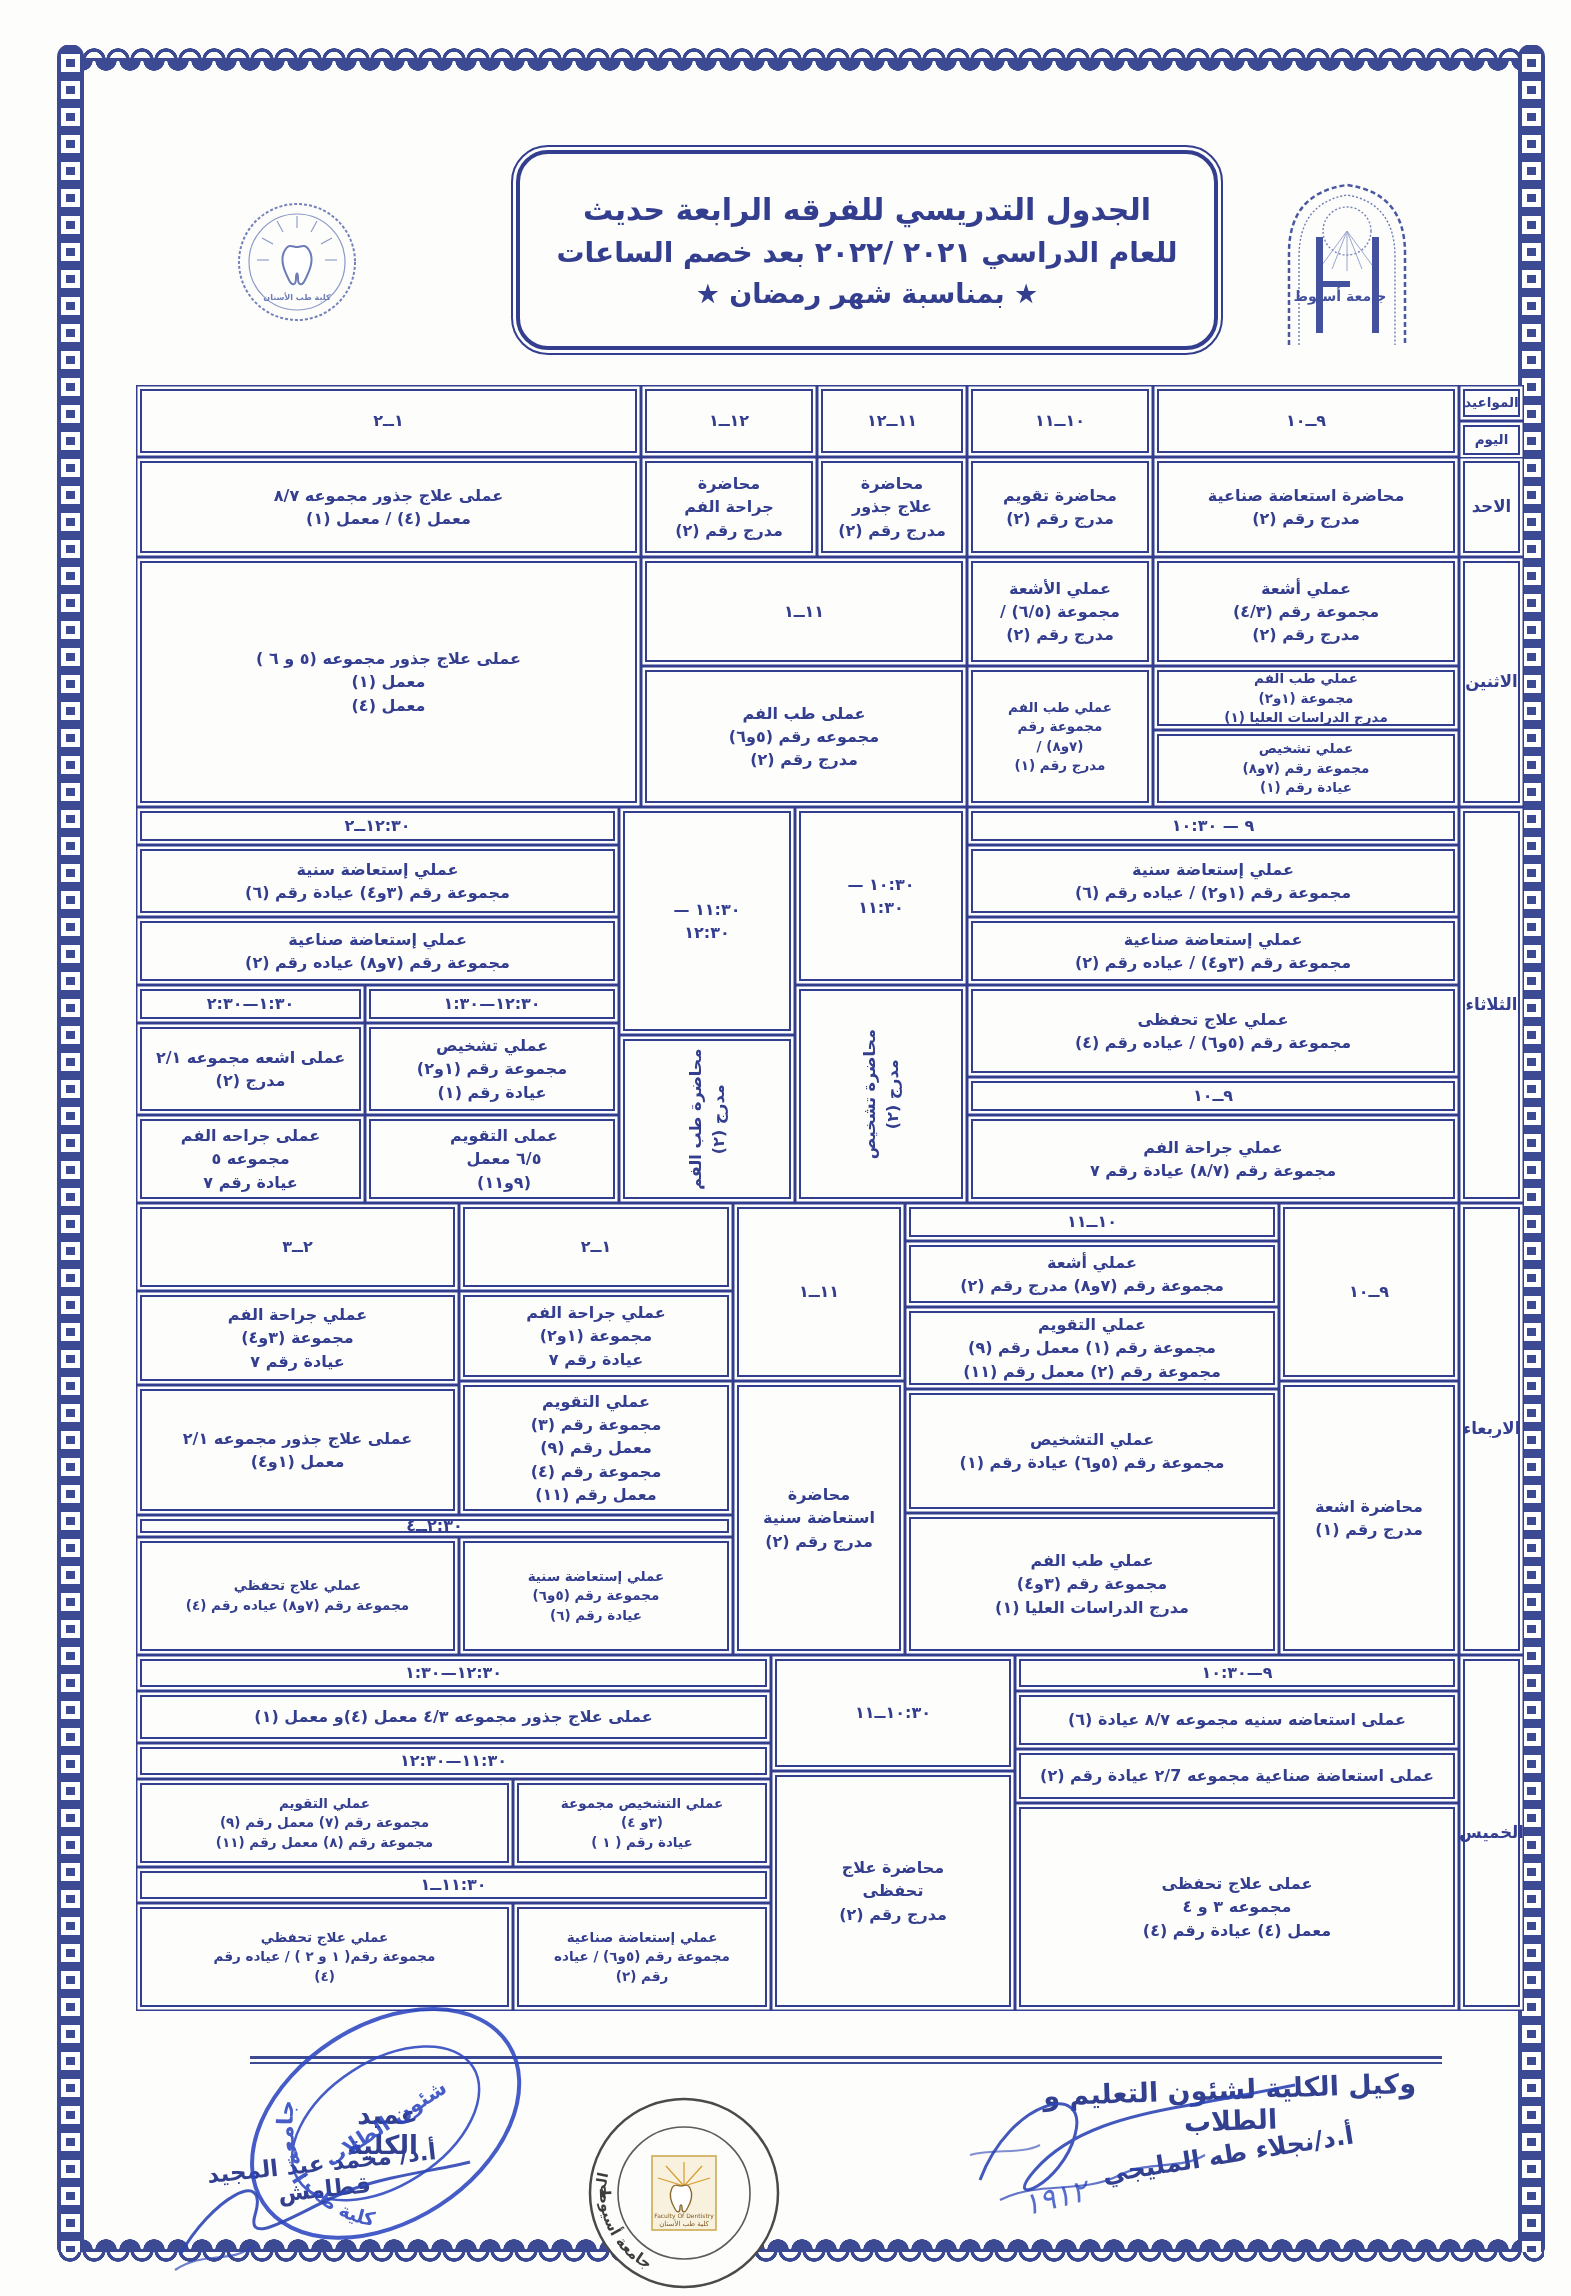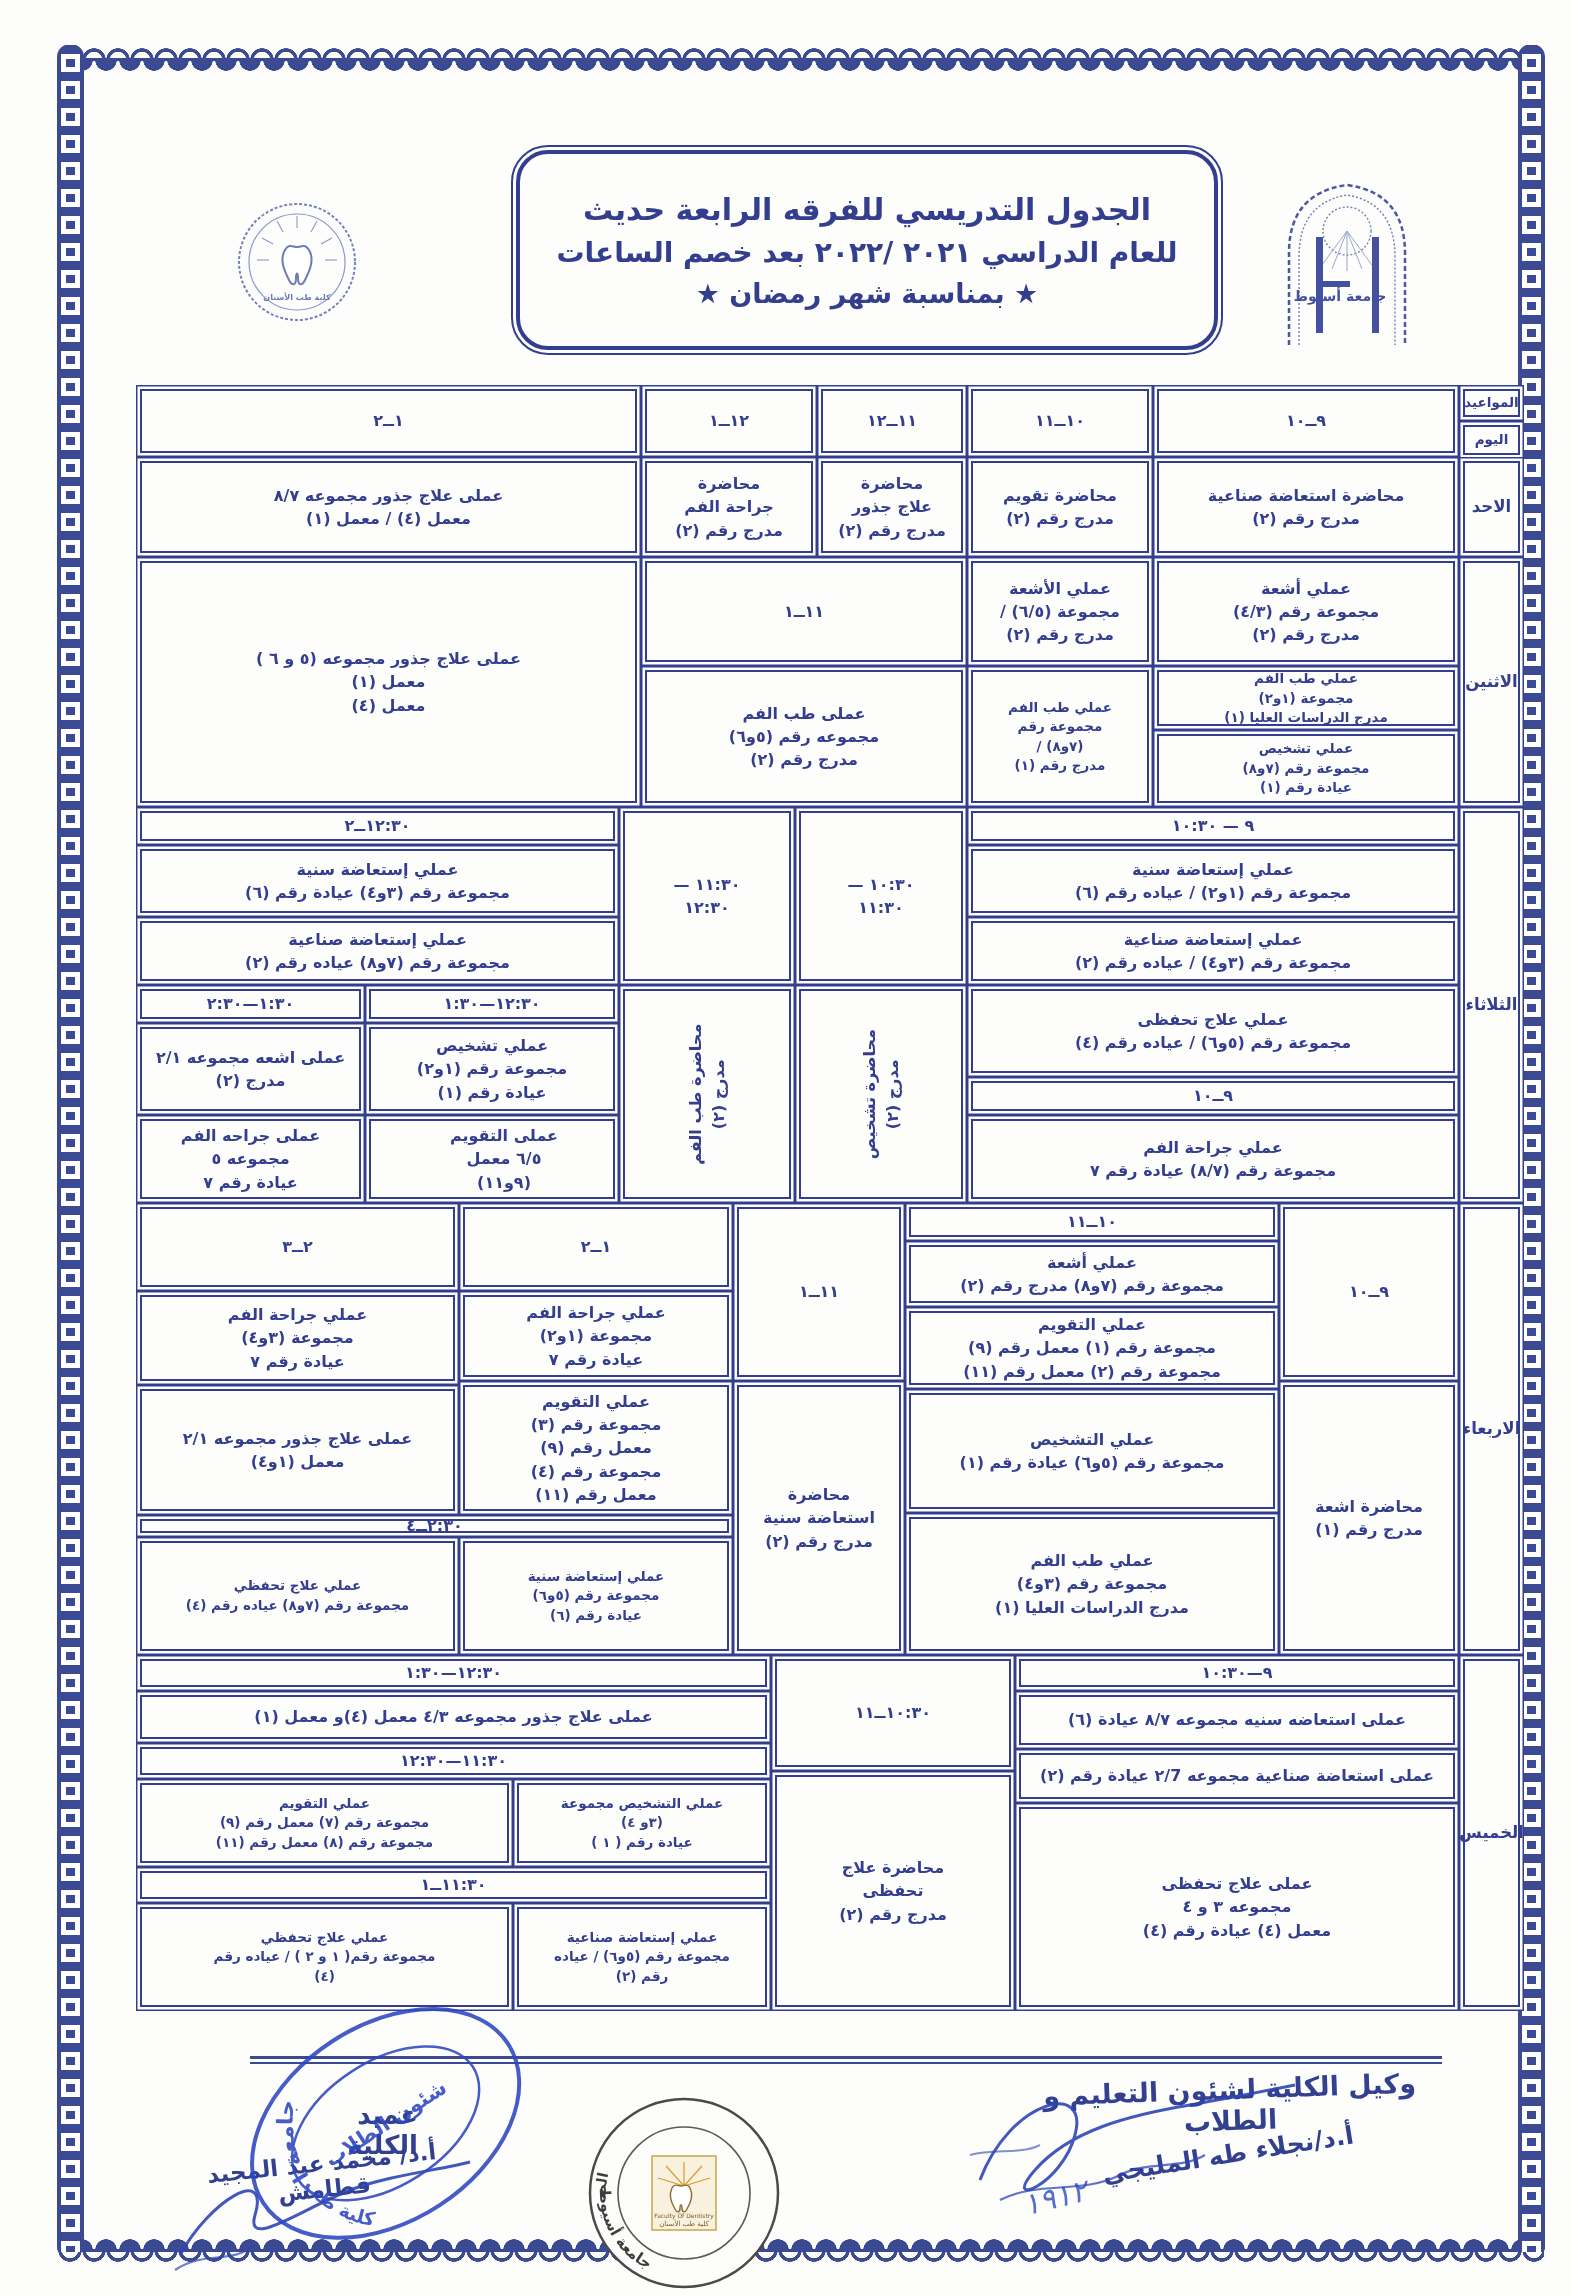--- a/index.html
+++ b/index.html
@@ -205,21 +205,21 @@
         <div class="c grow">عملي جراحة الفم
 مجموعة رقم (٨/٧) عيادة رقم ٧</div>
       </div>
       <div class="col" style="width:164px;">
         <div class="c th" style="height:170px;">١٠:٣٠ —
 ١١:٣٠</div>
         <div class="c rot grow"><span>محاضرة تشخيص
 مدرج (٢)</span></div>
       </div>
       <div class="col" style="width:168px;">
-        <div class="c th" style="height:170px;">١١:٣٠ —
+        <div class="c th" style="height:220px;">١١:٣٠ —
 ١٢:٣٠</div>
         <div class="c rot grow"><span>محاضرة طب الفم
 مدرج (٢)</span></div>
       </div>
       <div class="col grow">
         <div class="c th" style="height:30px;">١٢:٣٠ــ٢</div>
         <div class="c" style="height:64px;">عملي إستعاضة سنية
 مجموعة رقم (٣و٤)  عيادة رقم (٦)</div>
         <div class="c" style="height:60px;">عملي إستعاضة صناعية
 مجموعة رقم (٧و٨)  عياده رقم (٢)</div>

